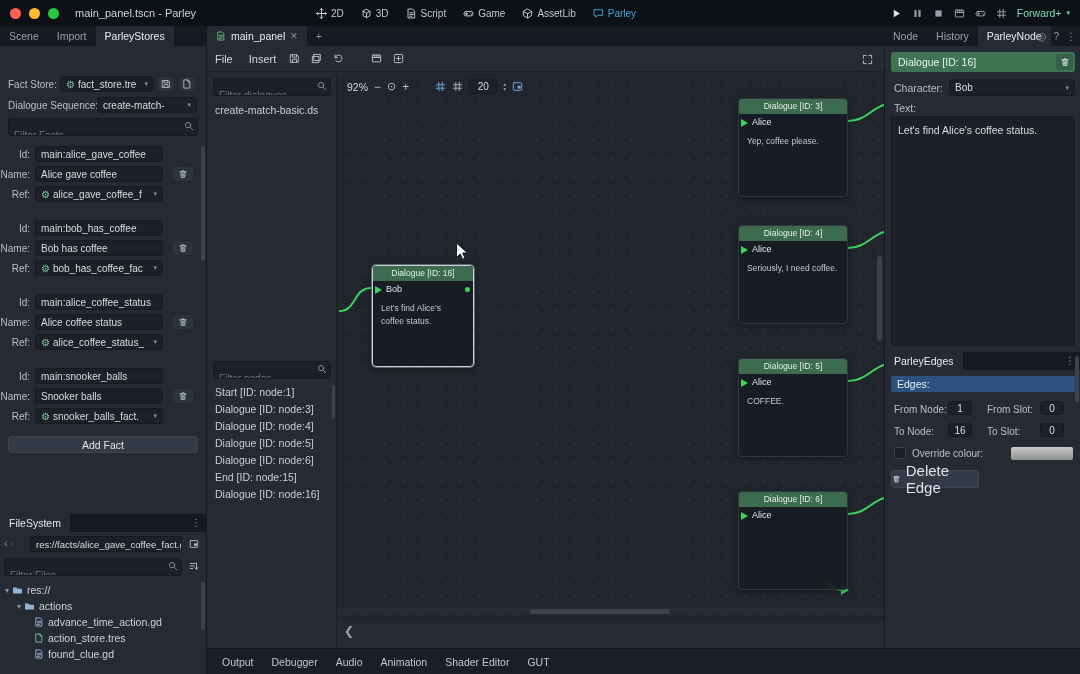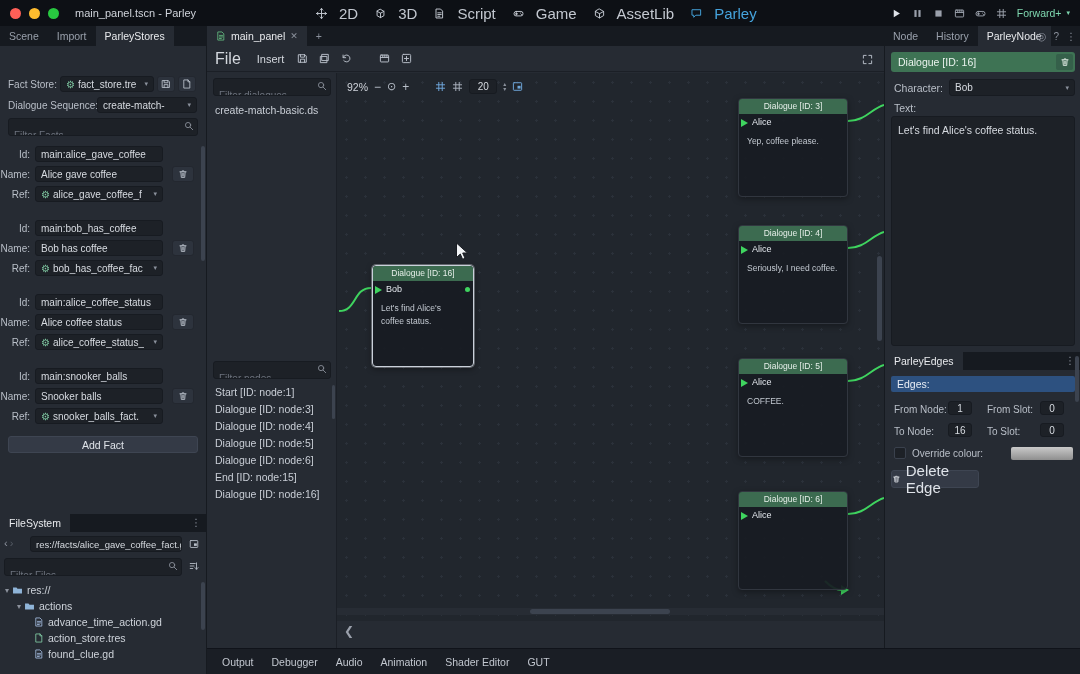--- a/index.html
+++ b/index.html
@@ -22,21 +22,21 @@
   .flat { background:transparent; border:none; color:#b9c0ca; display:flex; align-items:center; justify-content:center; }
   .search-wrap { position:absolute; }
   .search-wrap input { width:100%; height:16px; background:#1d2127; border:1px solid #171b21; border-radius:3px;
        color:#d7dbe1; font-size:10px; padding:16px 18px 0 5px; outline:none; font-family:inherit; }
   .search-wrap input::placeholder { color:#6d737e; }
   .search-wrap .mag { position:absolute; right:4px; top:3px; color:#8b919c; }
   .tab { height:100%; display:flex; align-items:center; padding:0 9px; color:#99a0ab; font-size:10.5px; white-space:nowrap; }
   .tab.active { background:#262b33; color:#e8eaed; }
   .titlebar { left:0; top:0; width:1080px; height:26px; background:#0d1015; display:flex; align-items:center; }
   .light { width:11px; height:11px; border-radius:50%; margin-right:8px; }
-  .ws-item { display:flex; align-items:center; gap:12px; color:#c3c8d0; font-size:15px; margin-right:17px;text-align:center; }
+  .ws-item { display:flex; align-items:center; gap:4px; color:#c3c8d0; font-size:10px; margin-right:17px;text-align:center; }
   .ws-item.active { color:var(--parley-blue,#45a3dc); }
   .tabrow { left:0; top:26px; width:1080px; height:20px; background:#161a20; }
   .dots { color:#8b919c; font-size:10px; letter-spacing:0; }
   .typetab { flex:1; height:20px; display:flex; align-items:center; justify-content:center; gap:4px;
              color:#c0c5cd; font-size:10.5px; border-radius:3px 3px 0 0; }
   .typetab.active { background:#2f3540; color:#eceef1; }
   .factlbl { width:30px; text-align:right; margin-right:5px; }
   .list-item { height:17px; display:flex; align-items:center; padding-left:8px; color:#c9ced6; font-size:10.5px; white-space:nowrap; }
   .gnode { position:absolute; width:110px; min-height:99px; background:rgba(24,28,34,.93);
            border:1px solid #31363f; border-radius:4px; box-shadow:0 2px 6px rgba(0,0,0,.35); }
@@ -449,21 +449,21 @@
           </svg>
         <span>found_clue.gd</span>
       </div>
     </div>
     <div class="scroll-thumb" style="left:201px; top:68px; width:4px; height:48px"></div>
   </div>
 
   <div class="abs" style="left:207px; top:46px; width:677px; height:602px; background:#262b33">
 
     <div class="row abs" style="left:0; top:0; width:677px; height:26px; gap:2px; border-bottom:1px solid #1b1f26">
-      <div class="flat" style="padding:0 8px; height:100%; color:#d4d8de; font-size:16px">File</div>
+      <div class="flat" style="padding:0 8px; height:100%; color:#d4d8de; font-size:11px">File</div>
       <div class="flat" style="padding:0 6px; height:100%; color:#d4d8de; font-size:11px">Insert</div>
       <div class="flat" style="width:20px; height:20px">
         <svg class="ic">
             <use href="#i-save"></use>
           </svg>
       </div>
       <div class="flat" style="width:20px; height:20px">
         <svg class="ic">
             <use href="#i-layers"></use>
           </svg>

